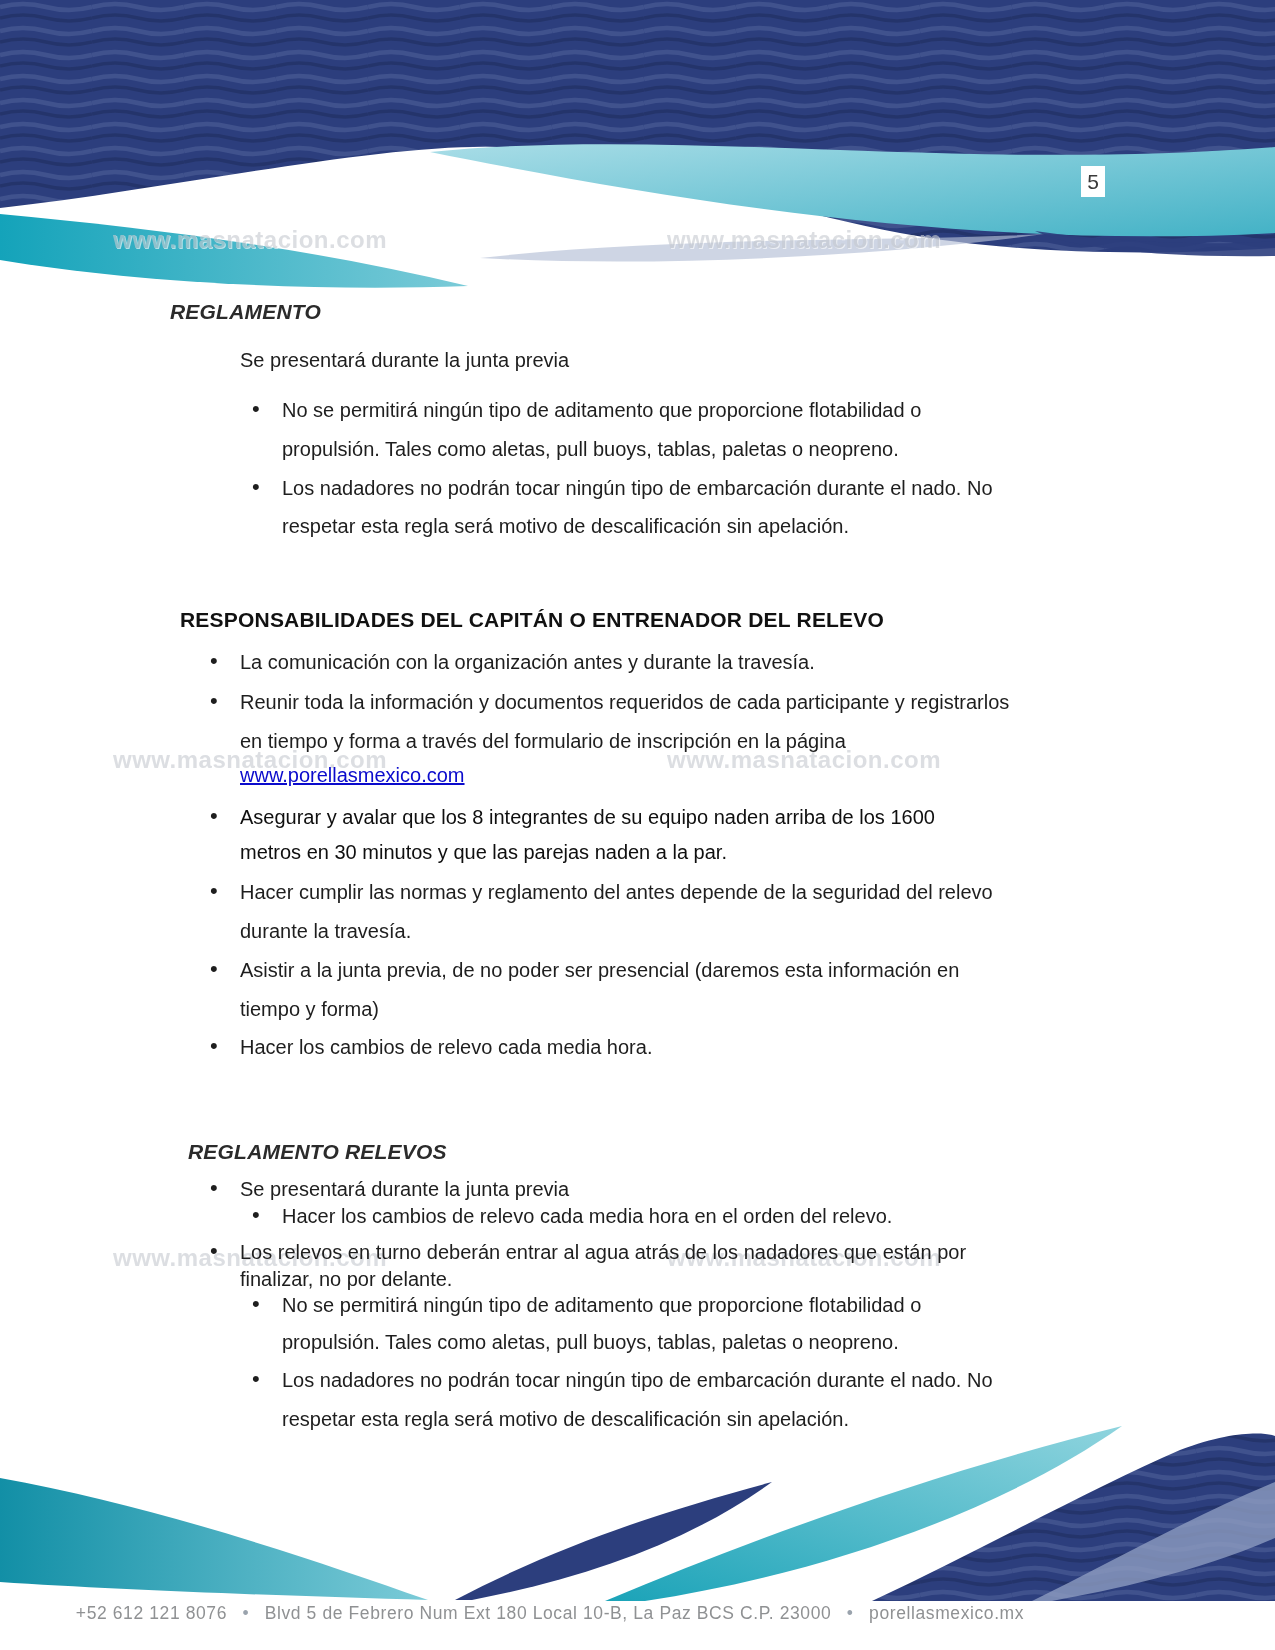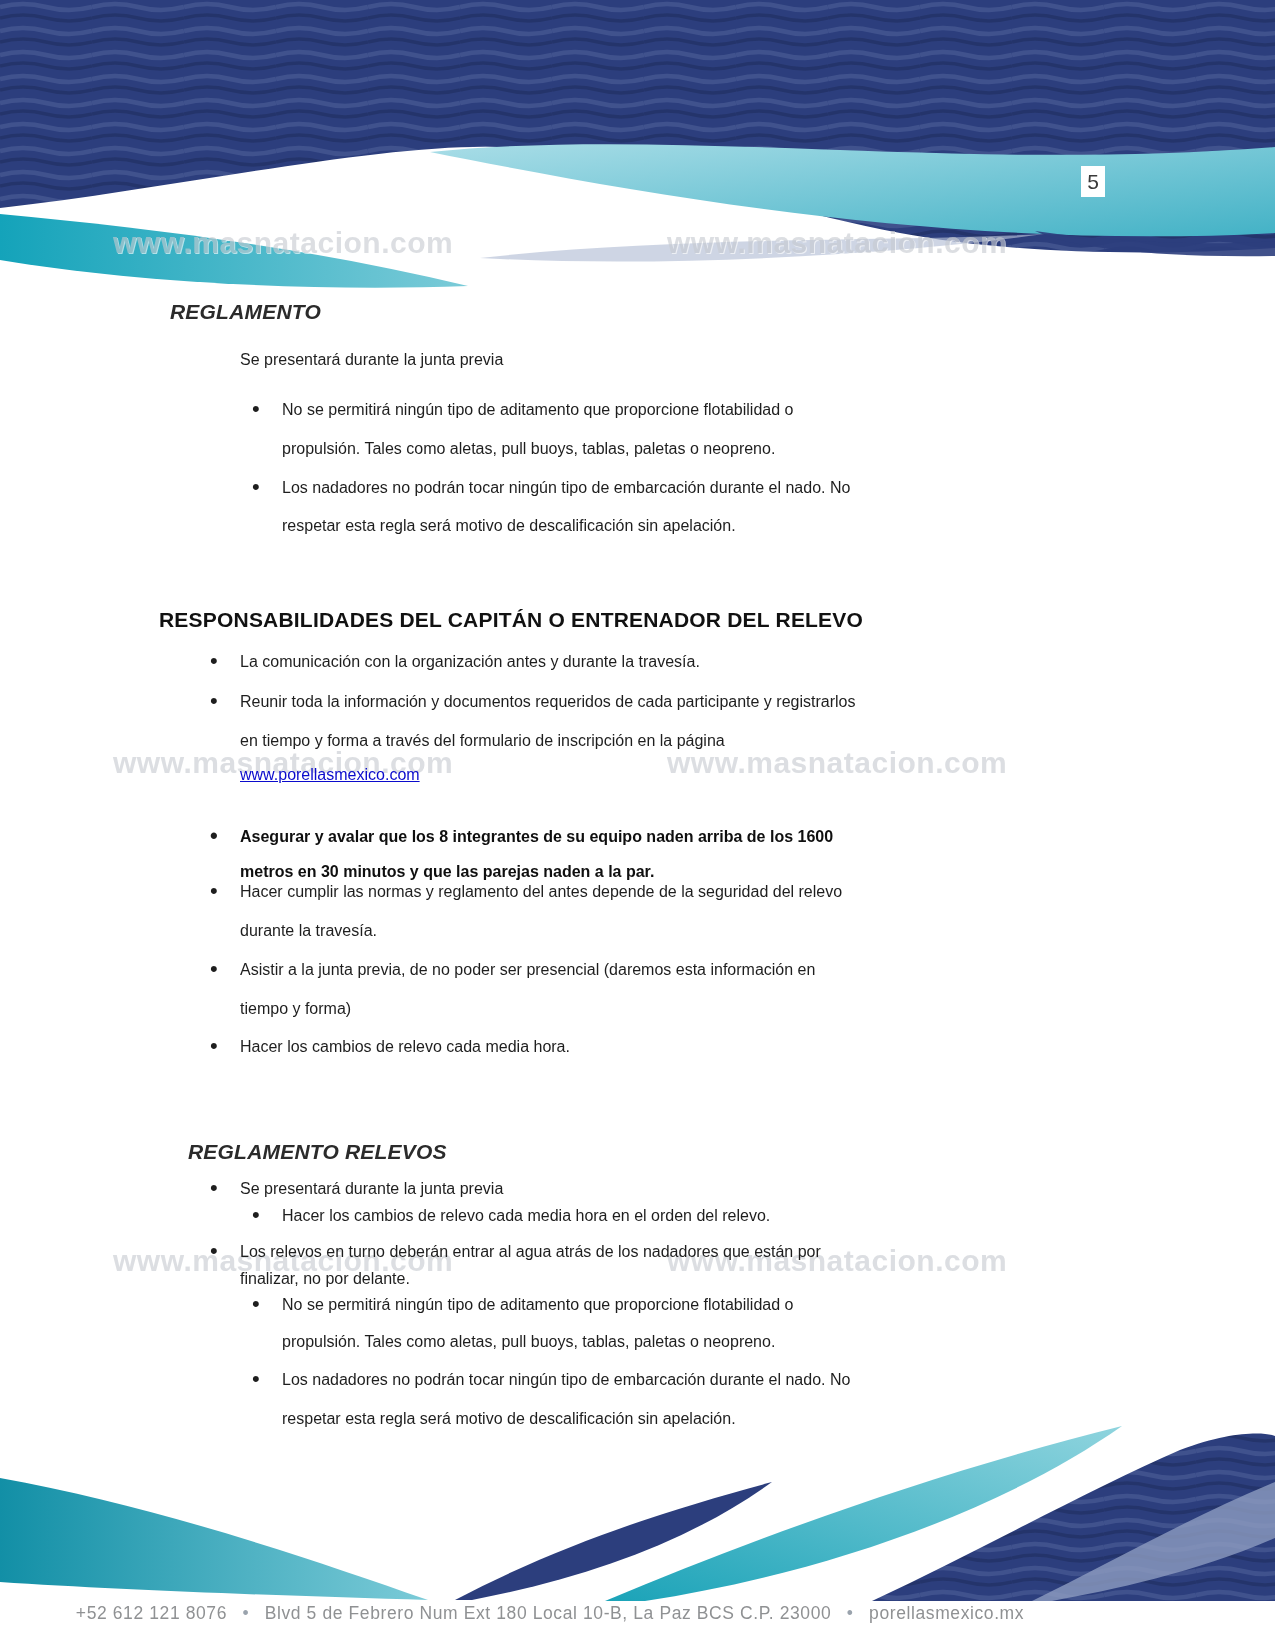--- a/index.html
+++ b/index.html
@@ -4,31 +4,31 @@
 <style>
   html,body{margin:0;padding:0;background:#e8e8e8;}
   .page{
     position:relative;width:1275px;height:1650px;margin:0 auto;
     background:#ffffff;overflow:hidden;
     font-family:"Liberation Sans","DejaVu Sans",sans-serif;
     color:#222;
   }
   svg.deco{position:absolute;left:0;z-index:1;display:block;}
   .watermark{
-    position:absolute;z-index:2;font-weight:bold;font-size:30px;letter-spacing:.5px;
+    position:absolute;z-index:2;font-weight:bold;font-size:24px;letter-spacing:.5px;
     color:#c7cbd1;opacity:.62;text-shadow:1px 1px 0 #ffffff;white-space:nowrap;text-align:center;
   }
   .pageno{
     position:absolute;z-index:4;left:1081px;top:166px;width:24px;height:31px;
     background:#ffffff;color:#3a3a3a;font-size:21px;line-height:31px;text-align:center;
   }
-  .tline{position:absolute;z-index:3;white-space:nowrap;font-size:16px;line-height:24px;color:#1e1e1e;}
+  .tline{position:absolute;z-index:3;white-space:nowrap;font-size:20px;line-height:24px;color:#1e1e1e;}
   .h-italic{font-weight:bold;font-style:italic;font-size:21px;color:#2b2b2b;letter-spacing:.2px;}
   .h-bold{font-weight:bold;font-size:21px;color:#111;letter-spacing:.2px;}
-  .bold{font-weight:bold;color:#0f0f0f;margin-top:20px;}
+  .bold{font-weight:normal;color:#0f0f0f;}
   .bullet::before{
     content:"\2022";position:absolute;left:-30px;top:-1px;font-size:22px;color:#1e1e1e;
   }
   .link a, .link{color:#0b0bcc;text-decoration:underline;cursor:pointer;}
   .footer-line{
     position:absolute;z-index:3;left:0;top:1603px;width:1100px;text-align:center;
     font-size:17.5px;letter-spacing:.6px;color:#8f9193;white-space:nowrap;
   }
   .footer-line .sep{color:#9aa3ad;padding:0 10px;}
 </style>
@@ -70,21 +70,21 @@
   <div class="watermark" style="left:667px;top:1244px;">www.masnatacion.com</div>
 
   <div class="tline h-italic" style="left:170px;top:300px;">REGLAMENTO</div>
   <div class="tline" style="left:240px;top:348px;">Se presentará durante la junta previa</div>
 
   <div class="tline bullet" style="left:282px;top:398px;">No se permitirá ningún tipo de aditamento que proporcione flotabilidad o</div>
   <div class="tline" style="left:282px;top:437px;">propulsión. Tales como aletas, pull buoys, tablas, paletas o neopreno.</div>
   <div class="tline bullet" style="left:282px;top:476px;">Los nadadores no podrán tocar ningún tipo de embarcación durante el nado. No</div>
   <div class="tline" style="left:282px;top:514px;">respetar esta regla será motivo de descalificación sin apelación.</div>
 
-  <div class="tline h-bold" style="left:159px;top:608px;">RESPONSABILIDADES DEL CAPITÁN O ENTRENADOR DEL RELEVO</div>
+  <div class="tline h-bold" style="left:180px;top:608px;">RESPONSABILIDADES DEL CAPITÁN O ENTRENADOR DEL RELEVO</div>
 
   <div class="tline bullet" style="left:240px;top:690px;">Reunir toda la información y documentos requeridos de cada participante y registrarlos</div>
 
   <div class="tline bullet" style="left:240px;top:650px;">La comunicación con la organización antes y durante la travesía.</div>
   <div class="tline" style="left:240px;top:729px;">en tiempo y forma a través del formulario de inscripción en la página</div>
   <div class="tline link" style="left:240px;top:763px;">www.porellasmexico.com</div>
 
   <div class="tline bullet bold" style="left:240px;top:805px;">Asegurar y avalar que los 8 integrantes de su equipo naden arriba de los 1600</div>
   <div class="tline bold" style="left:240px;top:840px;">metros en 30 minutos y que las parejas naden a la par.</div>
 

